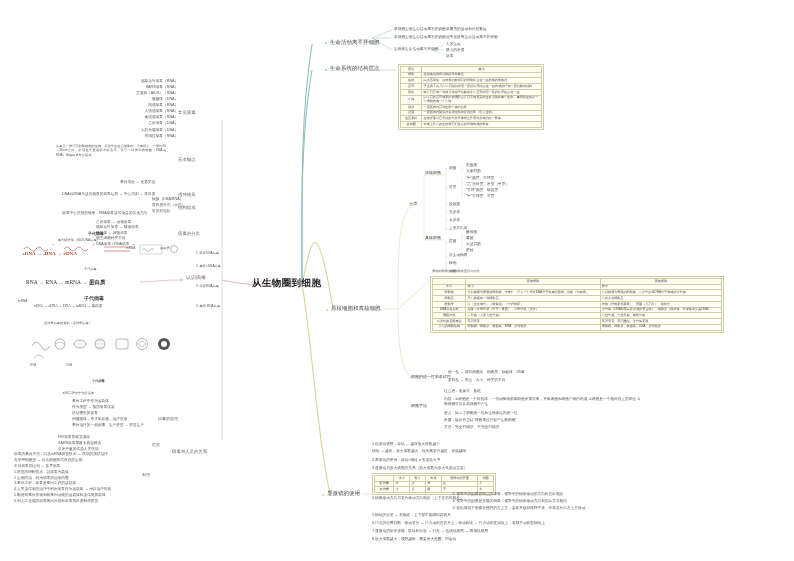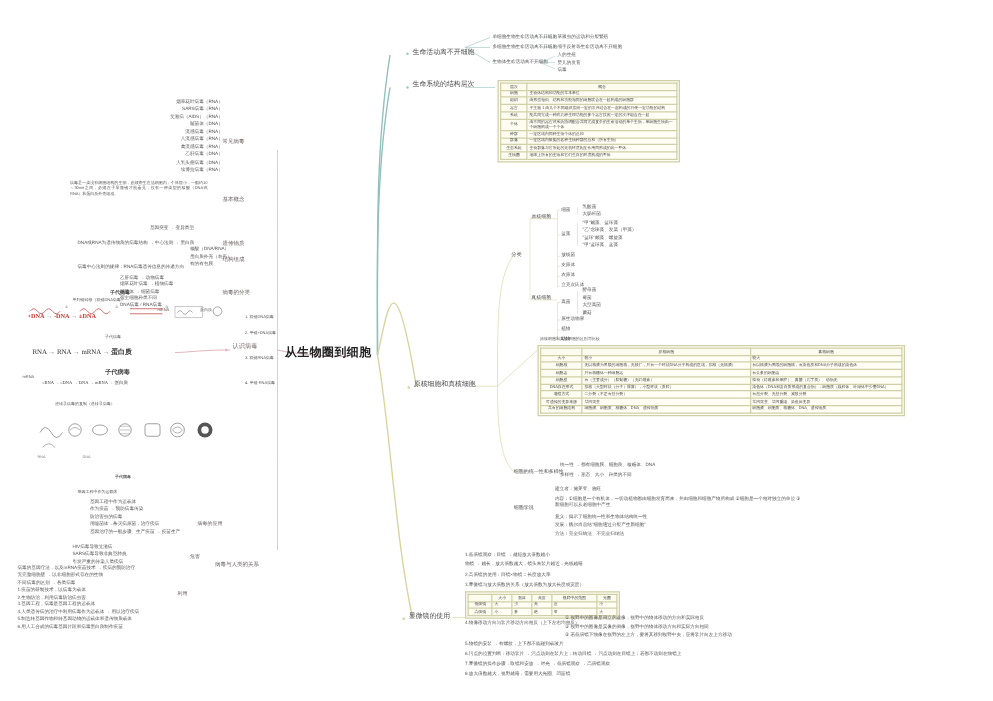--- a/index.html
+++ b/index.html
@@ -76,21 +76,21 @@
     <path d="M398,309 C398,250 398,220 412,203" stroke="#d9d49d" stroke-width=".5" fill="none"></path>
     <path d="M398,309 C398,340 400,370 412,378" stroke="#d9d49d" stroke-width=".5" fill="none"></path>
     <path d="M398,309 L430,280" stroke="#d9d49d" stroke-width=".5" fill="none"></path>
 
     <path d="M362,494 L372,494" stroke="#d9d49d" stroke-width=".5" fill="none"></path>
 
     <path d="M222,280 C222,200 222,150 222,120" stroke="#e0b6bd" stroke-width=".6" fill="none"></path>
     <path d="M222,280 C222,340 222,400 222,440" stroke="#e0b6bd" stroke-width=".6" fill="none"></path>
   </svg>
 
-  <div class="node root" style="left:228px;top:278px;">从生物圈到细胞</div>
+  <div class="node root" style="left:252px;top:278px;">从生物圈到细胞</div>
 
   <div class="node branch-label" style="left:186px;top:275px;font-size:5px;color:#7a6a6c;">认识病毒</div>
 
   <div class="node sub-label" style="left:178px;top:111px;font-size:4.4px;color:#6a5f60;">常见病毒</div>
   <div class="node" style="left:136px;top:80px;text-align:right;">
     <div class="leaf" style="margin-bottom:2.2px;">烟草花叶病毒（RNA）</div>
     <div class="leaf" style="margin-bottom:2.2px;">SARS病毒（RNA）</div>
     <div class="leaf" style="margin-bottom:2.2px;">艾滋病（AIDS）（RNA）</div>
     <div class="leaf" style="margin-bottom:2.2px;">噬菌体（DNA）</div>
     <div class="leaf" style="margin-bottom:2.2px;">流感病毒（RNA）</div>

